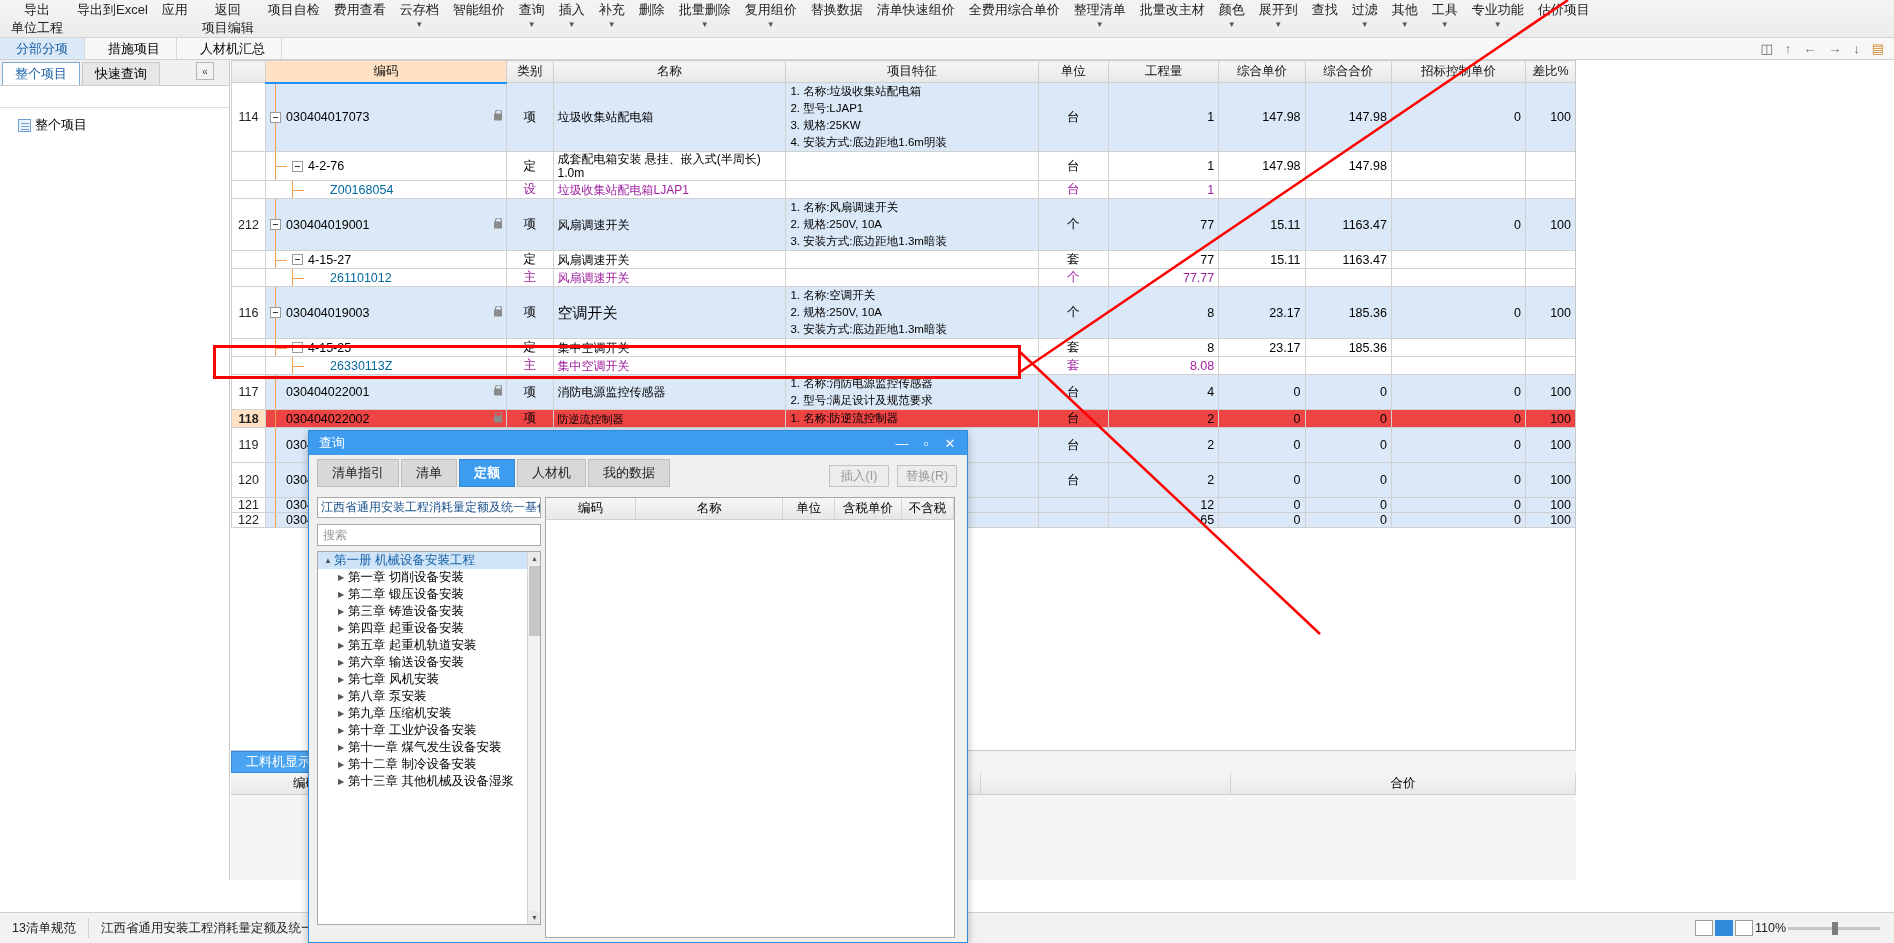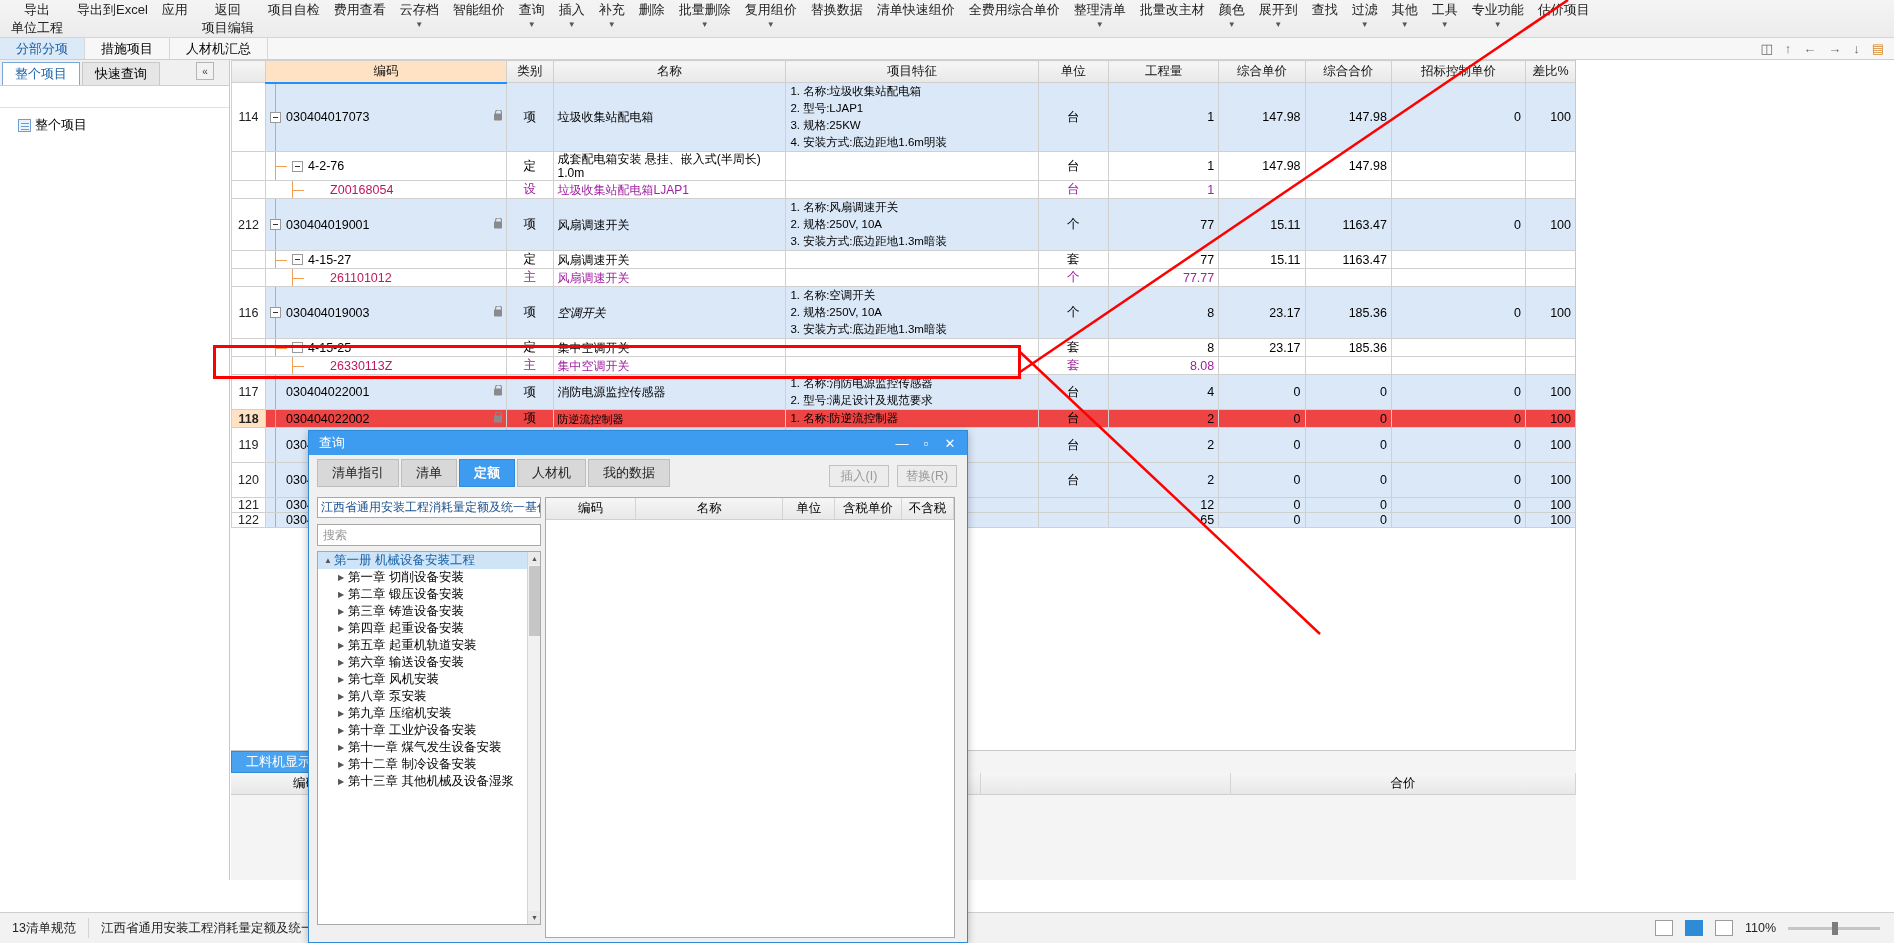--- a/index.html
+++ b/index.html
@@ -86,21 +86,21 @@
   tr.sel td.rowno { background:#ffe2c4 !important; font-weight:bold;}
   .codecell { display:flex; align-items:center; height:100%; position:relative;}
   .tgl { width:11px; height:11px; border:1px solid #9a9a9a; background:#fff; display:inline-block;
          position:relative; margin-right:5px; flex:none;}
   .tgl:before{content:"";position:absolute;left:2px;top:4px;width:5px;height:1px;background:#333;}
   .lock { position:absolute; right:4px; top:50%; transform:translateY(-50%);
           width:8px; height:7px; background:#8a8a8a; border-radius:1px;}
   .lock:before{content:"";position:absolute;left:1.5px;top:-4px;width:5px;height:4px;
                border:1.4px solid #8a8a8a;border-bottom:none;border-radius:3px 3px 0 0;}
   .feat { font-size:11.5px; line-height:13px; padding:2px 0; }
-  .purple { color:#be185d; }
+  .purple { color:#0369a1; }
   .ind1 { padding-left:22px; }
   .ind2 { padding-left:44px; }
   .treeline { position:absolute; left:9px; top:0; bottom:0; width:1px; background:#f0a050; }
   .elbow { position:absolute; left:9px; top:50%; width:12px; height:1px; background:#f0a050;}
 
   
   .rightpanel{ position:absolute; left:1577px; top:60px; width:317px; height:820px; background:#fff;}
 
   
   .bottomarea{ position:absolute; left:231px; top:750px; width:1345px; height:130px; background:#f4f4f4;
@@ -112,21 +112,21 @@
              display:flex; align-items:center;}
   .bt-head .c { border-right:1px solid #d4d4d4; height:22px; display:flex; align-items:center;
                 justify-content:center; font-size:12.5px;}
 
   
   .status{ position:absolute; left:0; top:912px; width:1894px; height:31px;
            background:#f2f2f2; border-top:1px solid #cfcfcf; display:flex; align-items:center;
            font-size:12.5px; color:#222;}
   .status .seg{ padding:0 12px; height:31px; display:flex; align-items:center; }
   .status .sep{ width:1px; height:20px; background:#d2d2d2; }
-  .status .right{ margin-left:auto; display:flex; align-items:center; gap:12px; padding-right:14px;}
+  .status .right{ margin-left:auto; display:flex; align-items:center; gap:2px; padding-right:14px;}
   .sicon{ width:18px; height:16px; border:1px solid #9c9c9c; background:#fff; display:inline-block;}
   .sicon.blue{ background:#2f8bd8; border-color:#2f8bd8;}
   .slider{ width:92px; height:3px; background:#c6c6c6; position:relative;}
   .slider .knob{ position:absolute; left:44px; top:-5px; width:6px; height:13px; background:#7c7c7c;}
 
   
   .dialog{ position:absolute; left:308px; top:430px; width:660px; height:513px;
            background:#f0f0f0; border:1px solid #2f8bd8; box-shadow:0 2px 8px rgba(0,0,0,.28); z-index:30;}
   .dlg-title{ height:24px; background:#3d9bf0; color:#fff; display:flex; align-items:center;
               padding-left:10px; font-size:13px;}
@@ -267,21 +267,21 @@
       <div class="rb">
         <div class="l1">专业功能</div>
         <div class="caret">▼</div>
       </div>
       <div class="rb">
         <div class="l1">估价项目</div>
       </div>
     </div>
 
   <div class="tabstrip">
-    <div id="mainTabs" style="display:flex;">
+    <div id="mainTabs" style="display:flex;gap:7px;">
         <div class="tab active">分部分项</div>
         <div class="tab">措施项目</div>
         <div class="tab">人材机汇总</div>
       </div>
     <div class="filler"></div>
     <div class="tsicons">
       <span>◫</span>
       <span>↑</span>
       <span>←</span>
       <span>→</span>
@@ -470,21 +470,21 @@
             <td class="rowno">116</td>
             <td style="position: relative; height: 0px;">
               <span class="treeline" style="left: 9px;"></span>
               <div class="codecell">
                 <span class="tgl"></span>
                 <span>030404019003</span>
               </div>
               <span class="lock"></span>
             </td>
             <td class="ctr">项</td>
-            <td style="white-space: pre-line; line-height: 14px; font-size: 12px; font-style: italic;">空调开关</td>
+            <td style="white-space: pre-line; line-height: 14px; font-size: 15px;">空调开关</td>
             <td>
               <div class="feat">1. 名称:空调开关</div>
               <div class="feat">2. 规格:250V, 10A</div>
               <div class="feat">3. 安装方式:底边距地1.3m暗装</div>
             </td>
             <td class="ctr">个</td>
             <td class="num">8</td>
             <td class="num">23.17</td>
             <td class="num">185.36</td>
             <td class="num">0</td>

